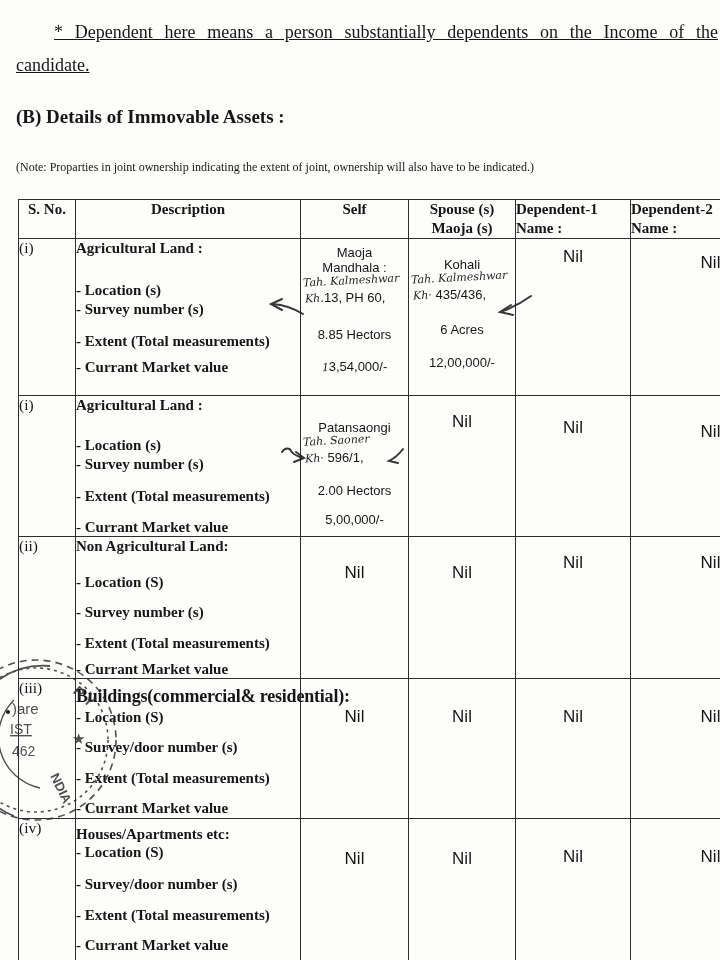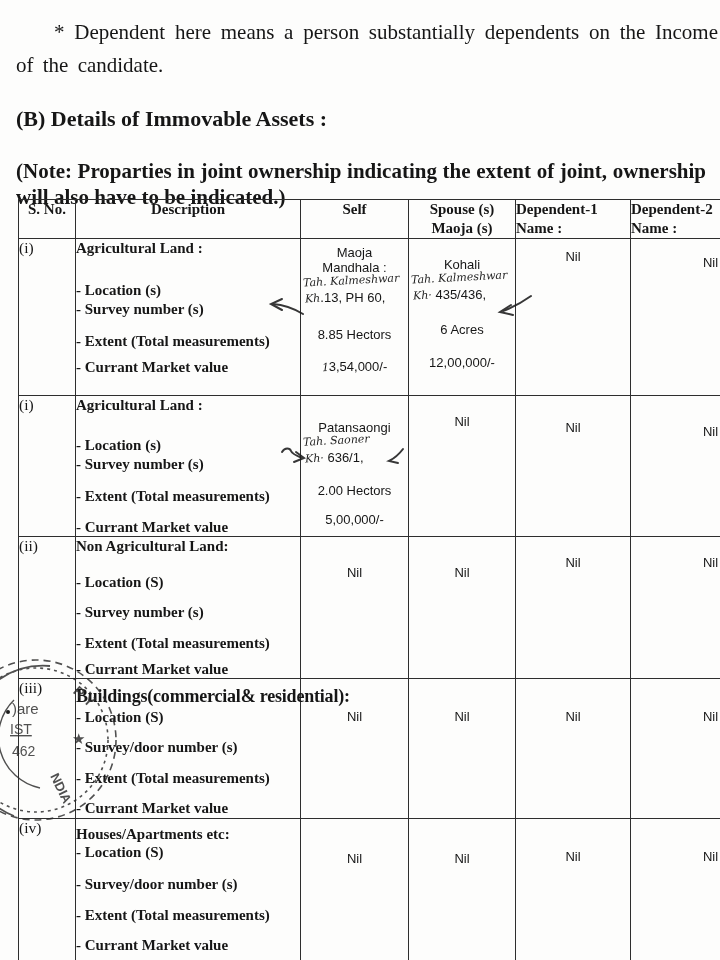--- a/index.html
+++ b/index.html
@@ -4,29 +4,30 @@
 <style>
   html,body{margin:0;padding:0;}
   body{
     width:720px;height:960px;overflow:hidden;position:relative;
     background:#fdfdfc;color:#161616;
     font-family:"Liberation Serif", serif;
   }
   
   .footnote{
     margin:16px 2px 6px 16px;width:702px;
-    font-size:21px;line-height:33px;text-align:justify;text-indent:38px;
+    font-size:18px;line-height:33px;text-align:justify;text-indent:38px;
     word-spacing:4px;
+    text-decoration:underline;
   }
   .section-heading{
-    margin:24px 0 0 16px;font-size:22px;font-weight:bold;
+    margin:24px 0 0 16px;font-size:19px;font-weight:bold;
   }
   .note{
     margin:26px 2px 0 16px;width:690px;
-    font-size:21px;line-height:26px;text-align:justify;font-weight:bold;
+    font-size:12px;line-height:26px;text-align:justify;
   }
   
   table.assets{
     position:absolute;left:18px;top:199px;width:772px;
     border-collapse:collapse;table-layout:fixed;z-index:1;
   }
   table.assets th, table.assets td{
     border:1.4px solid #2e2e2e;vertical-align:top;padding:0;overflow:visible;
   }
   th{font-size:15px;line-height:19px;padding-top:5px;font-weight:bold;}
@@ -34,21 +35,21 @@
   .th-dep{text-align:left;padding-left:8px;margin-top:40px;}
   .sno-cell{font-size:15.5px;padding:8px 0 0 12px;font-weight:normal;}
   .desc-cell{padding:6px 2px 0 9px;font-weight:bold;font-size:15px;line-height:18px;}
   .desc-title{white-space:nowrap;}
   .desc-title.small{font-size:18px;letter-spacing:-0.2px;}
   .dl{white-space:nowrap;}
   .val-cell{
     font-family:"Liberation Sans", sans-serif;font-size:13px;line-height:15px;
     text-align:center;font-weight:normal;
   }
-  .nil{font-size:13px;}
+  .nil{font-size:17px;}
   .hand{
     font-family:"DejaVu Serif", serif;font-style:italic;font-size:11px;
     display:inline-block;transform:rotate(-3deg);white-space:nowrap;
     color:#1d1d1d;line-height:12px;
   }
   .hand-line{text-align:left;padding-left:2px;margin-top:-1px;line-height:12px;}
   .survey-line{text-align:left;padding-left:4px;white-space:nowrap;}
   
   .mt3{margin-top:3px}.mt6{margin-top:6px}.mt8{margin-top:8px}.mt10{margin-top:10px}
   .mt12{margin-top:12px}.mt13{margin-top:13px}.mt14{margin-top:14px}.mt16{margin-top:16px}
@@ -135,21 +136,21 @@
       <td class="desc-cell">
         <div class="desc-title">Agricultural Land :</div>
         <div class="dl mt22">- Location (s)</div>
         <div class="dl mt1">- Survey number (s)</div>
         <div class="dl mt14">- Extent (Total  measurements)</div>
         <div class="dl mt13">- Currant Market value</div>
       </td>
       <td class="val-cell">
         <div class="mt24">Patansaongi</div>
         <div class="hand-line"><span class="hand">Tah. Saoner</span></div>
-        <div class="survey-line mt3"><span class="hand">Kh·</span><span> 636/1,</span></div>
+        <div class="survey-line mt3"><span class="hand">Kh·</span><span> 596/1,</span></div>
         <div class="mt18">2.00 Hectors</div>
         <div class="mt14">5,00,000/-</div>
       </td>
       <td class="val-cell">
           <div class="nil mt26">Nil</div>
         </td>
       <td class="val-cell">
           <div class="nil mt24">Nil</div>
         </td>
       <td class="val-cell">

